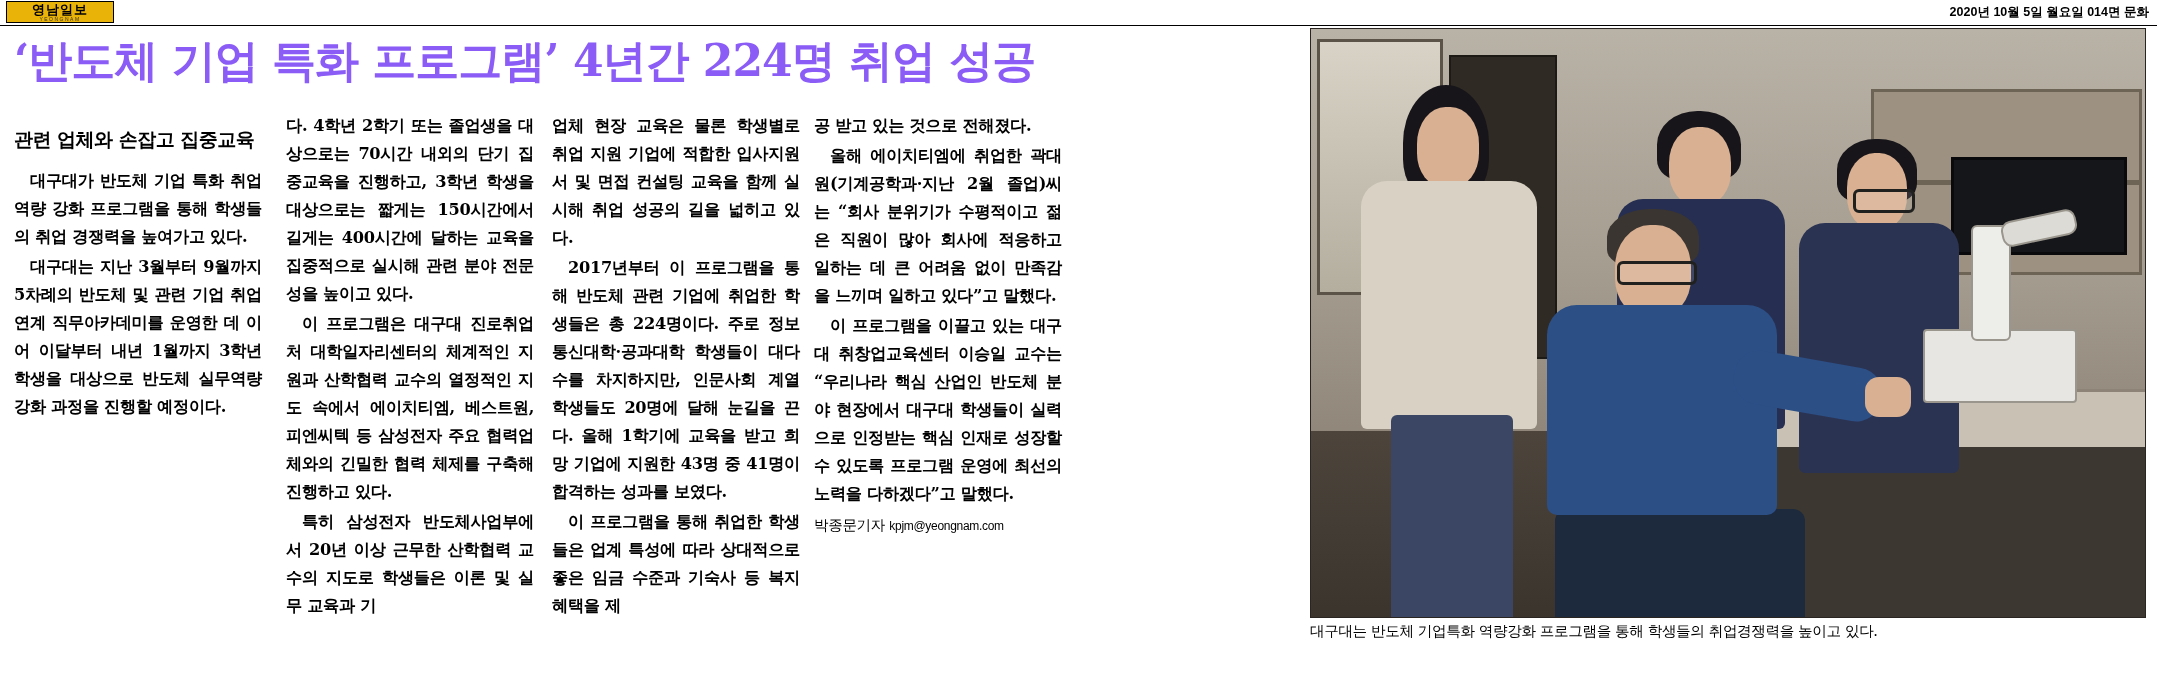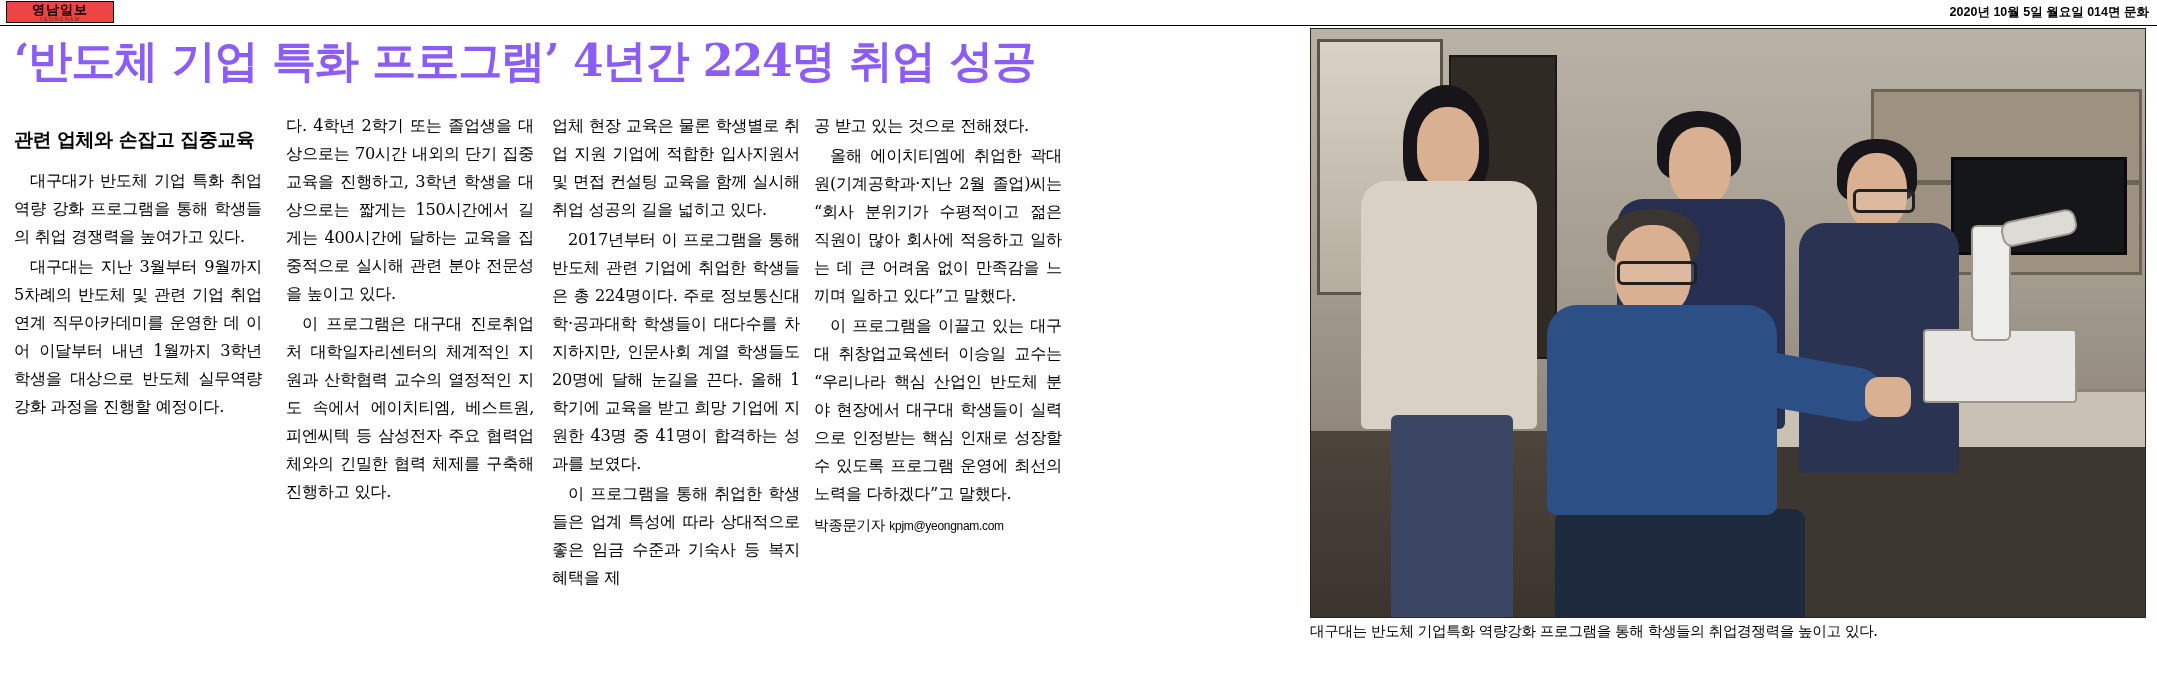--- a/index.html
+++ b/index.html
@@ -33,21 +33,21 @@
     box-sizing: border-box;
   }
   .logo-box {
     position: absolute;
     left: 6px;
     top: 1px;
     width: 108px;
     height: 22px;
     border: 1px solid #000;
     box-sizing: border-box;
-    background: #ef4444;
+    background: #eab308;
     display: flex;
     flex-direction: column;
     justify-content: center;
     align-items: center;
     line-height: 1;
   }
   .logo-main {
     font-family: "DejaVu Serif", serif;
     font-weight: bold;
     font-size: 13px;
@@ -122,20 +122,21 @@
   p.para {
     font-family: "DejaVu Serif", serif;
     font-size: 16.2px;
     line-height: 28px;
     margin: 0 0 2px 0;
     text-align: justify;
     text-justify: inter-character;
     letter-spacing: -0.3px;
     color: #000;
     word-break: break-all;
+    font-weight: bold;
   }
   p.para.indent { text-indent: 16px; }
   p.para.cont { text-indent: 0; }
 
   .byline {
     font-family: "DejaVu Serif", serif;
     font-size: 14.5px;
     color: #000;
     margin-top: 8px;
     letter-spacing: -0.3px;
@@ -321,20 +322,21 @@
 
     <div class="col col1">
       <h2 class="subhead">관련 업체와 손잡고 집중교육</h2>
       <p class="para indent">대구대가 반도체 기업 특화 취업 역량 강화 프로그램을 통해 학생들의 취업 경쟁력을 높여가고 있다.</p>
       <p class="para indent">대구대는 지난 3월부터 9월까지 5차례의 반도체 및 관련 기업 취업 연계 직무아카데미를 운영한 데 이어 이달부터 내년 1월까지 3학년 학생을 대상으로 반도체 실무역량강화 과정을 진행할 예정이다.</p>
     </div>
 
     <div class="col col2">
       <p class="para cont">다. 4학년 2학기 또는 졸업생을 대상으로는 70시간 내외의 단기 집중교육을 진행하고, 3학년 학생을 대상으로는 짧게는 150시간에서 길게는 400시간에 달하는 교육을 집중적으로 실시해 관련 분야 전문성을 높이고 있다.</p>
       <p class="para indent">이 프로그램은 대구대 진로취업처 대학일자리센터의 체계적인 지원과 산학협력 교수의 열정적인 지도 속에서 에이치티엠, 베스트원, 피엔씨텍 등 삼성전자 주요 협력업체와의 긴밀한 협력 체제를 구축해 진행하고 있다.</p>
+      <p class="para indent">특히 삼성전자 반도체사업부에서 20년 이상 근무한 산학협력 교수의 지도로 학생들은 이론 및 실무 교육과 기</p>
     </div>
 
     <div class="col col3">
       <p class="para cont">업체 현장 교육은 물론 학생별로 취업 지원 기업에 적합한 입사지원서 및 면접 컨설팅 교육을 함께 실시해 취업 성공의 길을 넓히고 있다.</p>
       <p class="para indent">2017년부터 이 프로그램을 통해 반도체 관련 기업에 취업한 학생들은 총 224명이다. 주로 정보통신대학·공과대학 학생들이 대다수를 차지하지만, 인문사회 계열 학생들도 20명에 달해 눈길을 끈다. 올해 1학기에 교육을 받고 희망 기업에 지원한 43명 중 41명이 합격하는 성과를 보였다.</p>
       <p class="para indent">이 프로그램을 통해 취업한 학생들은 업계 특성에 따라 상대적으로 좋은 임금 수준과 기숙사 등 복지 혜택을 제</p>
     </div>
 
     <div class="col col4">
       <p class="para cont">공 받고 있는 것으로 전해졌다.</p>

